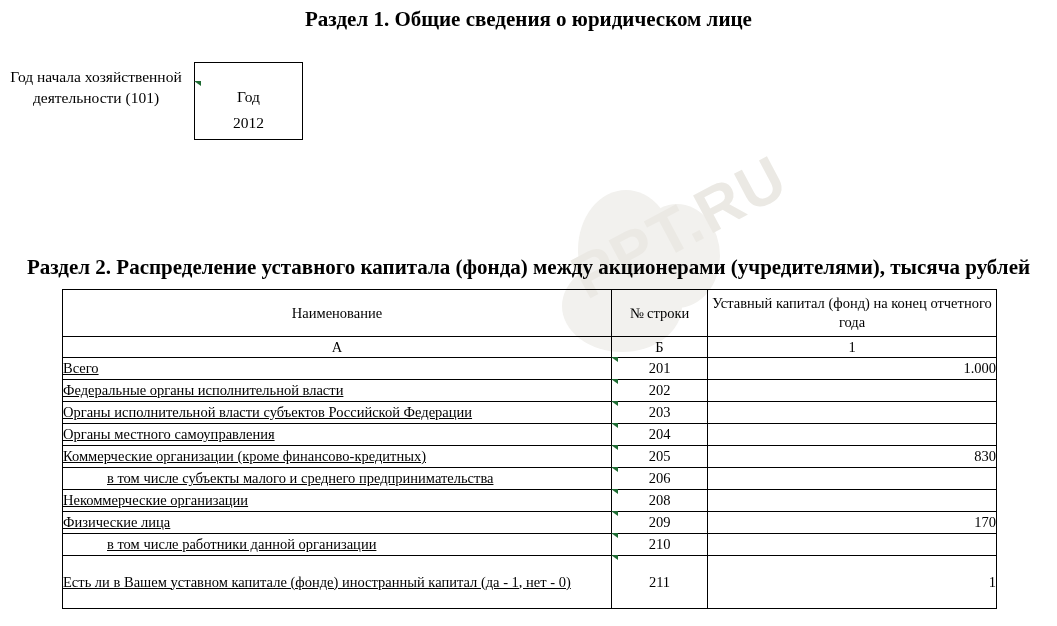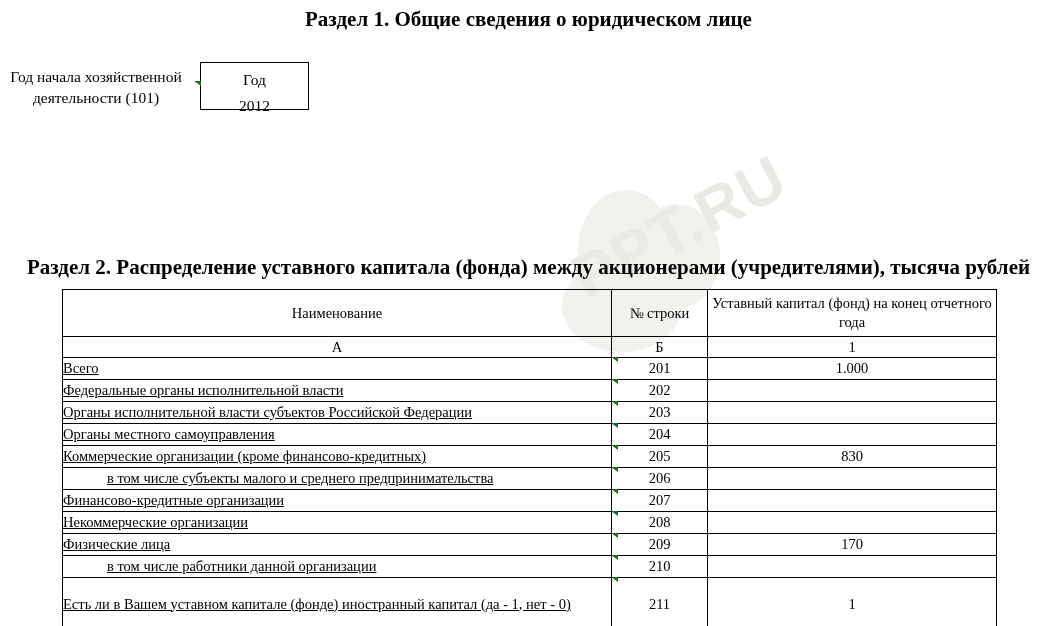--- a/index.html
+++ b/index.html
@@ -67,30 +67,30 @@
     left: 8px;
     top: 66px;
     width: 176px;
     text-align: center;
     font-size: 15.5px;
     line-height: 21px;
     z-index: 3;
   }
   .year-box {
     position: absolute;
-    left: 200px;
+    left: 194px;
     top: 62px;
     width: 109px;
-    height: 48px;
+    height: 78px;
     border: 1.3px solid #000000;
     box-sizing: border-box;
     text-align: center;
     font-size: 15.5px;
     line-height: 26px;
-    padding-top: 4px;
+    padding-top: 21px;
     z-index: 3;
     background: #ffffff;
   }
 
   
   .green-mark {
     position: absolute;
     width: 0;
     height: 0;
     border-style: solid;
@@ -151,21 +151,21 @@
     padding-top: 3px;
     padding-bottom: 3px;
   }
   .num-cell {
     text-align: center;
     position: relative;
     height: 21px;
     line-height: 19px;
   }
   .val-cell {
-    text-align: center;
+    text-align: right;
     height: 21px;
     line-height: 19px;
   }
   .num-cell .green-mark { left: -1px; top: -1px; position: absolute; }
 </style>
 </head>
 <body>
 
 <div class="watermark">
   <div class="watermark-blob wb1"></div>
@@ -231,25 +231,20 @@
           <td class="name-cell">Коммерческие организации (кроме финансово-кредитных)</td>
           <td class="num-cell"><span class="green-mark"></span><span>205</span></td>
           <td class="val-cell">830</td>
         </tr>
         <tr>
           <td class="name-cell indent">в том числе субъекты малого и среднего предпринимательства</td>
           <td class="num-cell"><span class="green-mark"></span><span>206</span></td>
           <td class="val-cell"></td>
         </tr>
         <tr>
-          <td class="name-cell">Финансово-кредитные организации</td>
-          <td class="num-cell"><span class="green-mark"></span><span>207</span></td>
-          <td class="val-cell"></td>
-        </tr>
-        <tr>
           <td class="name-cell">Некоммерческие организации</td>
           <td class="num-cell"><span class="green-mark"></span><span>208</span></td>
           <td class="val-cell"></td>
         </tr>
         <tr>
           <td class="name-cell">Физические лица</td>
           <td class="num-cell"><span class="green-mark"></span><span>209</span></td>
           <td class="val-cell">170</td>
         </tr>
         <tr>

